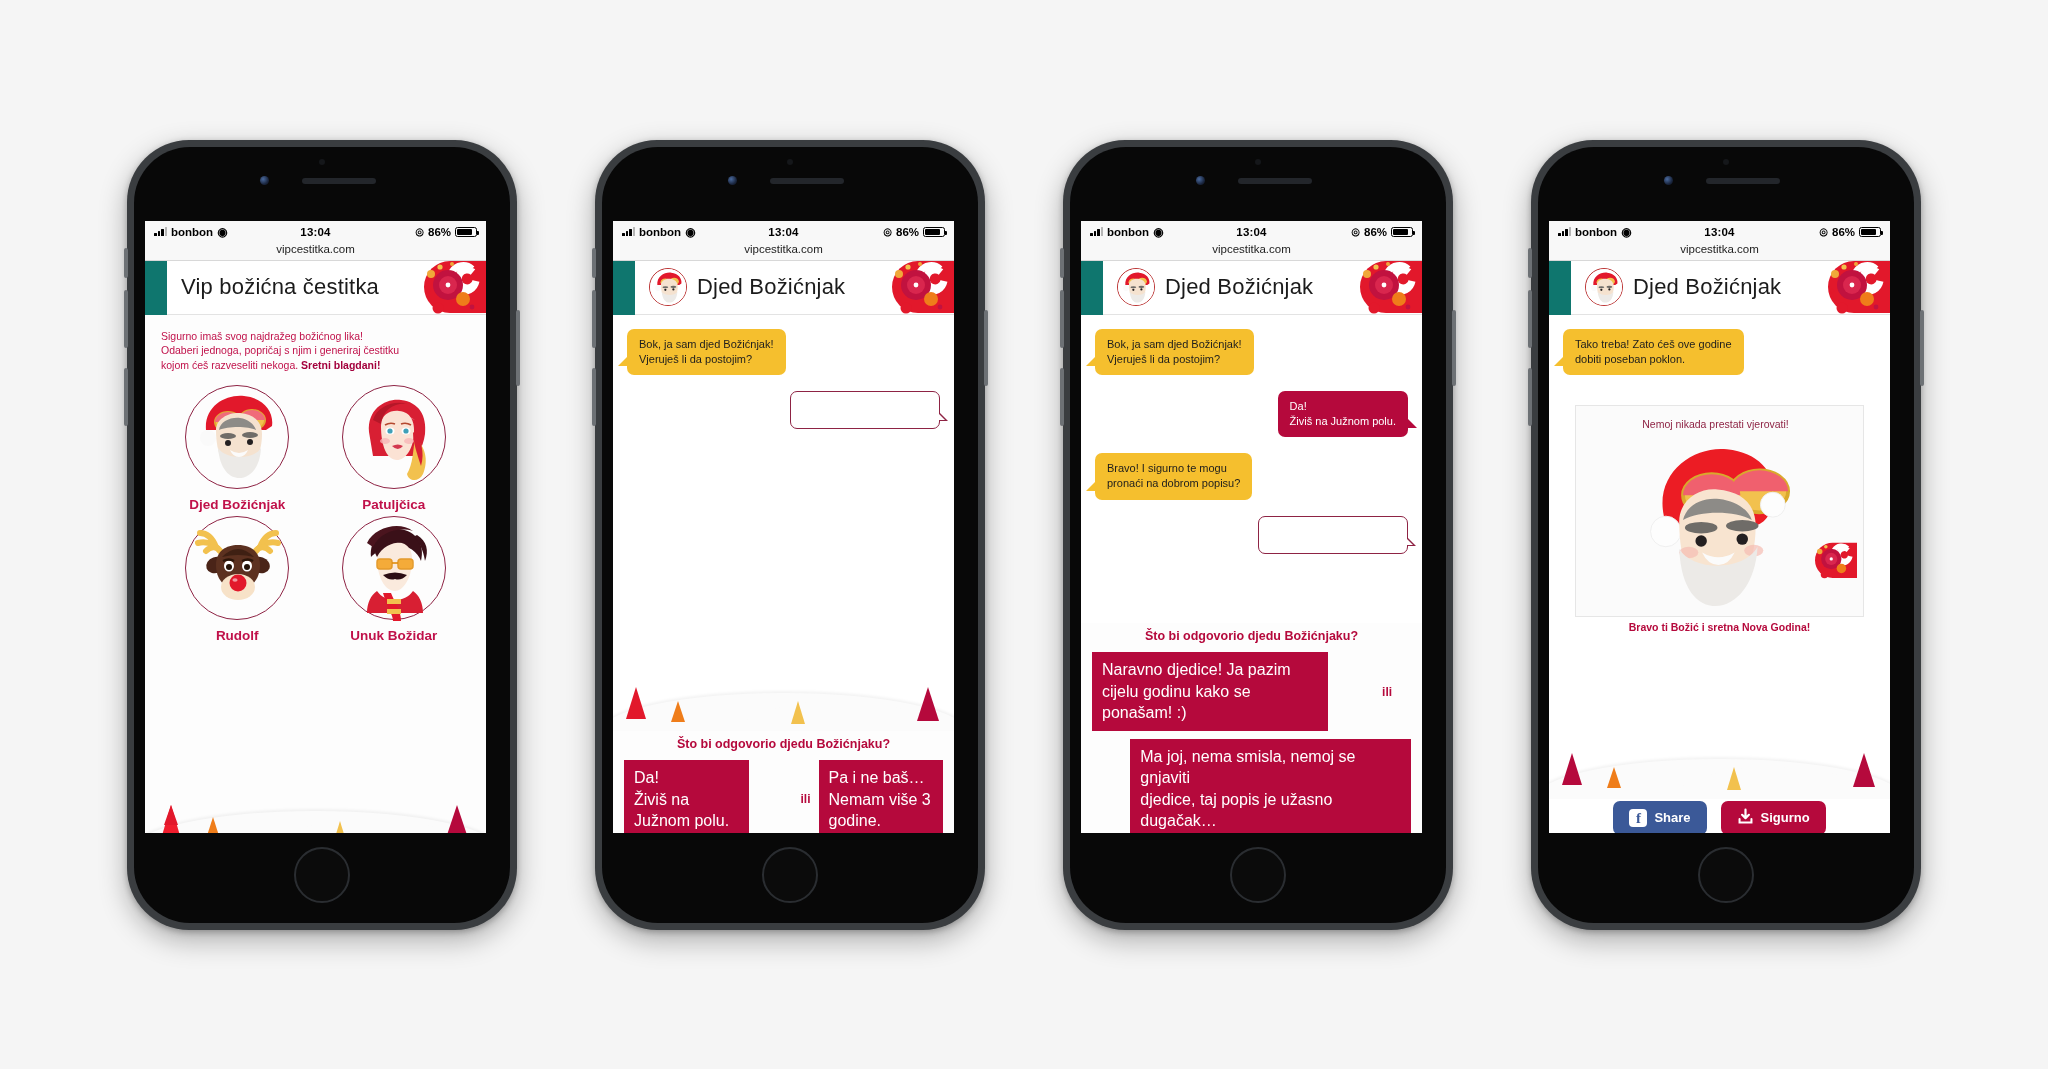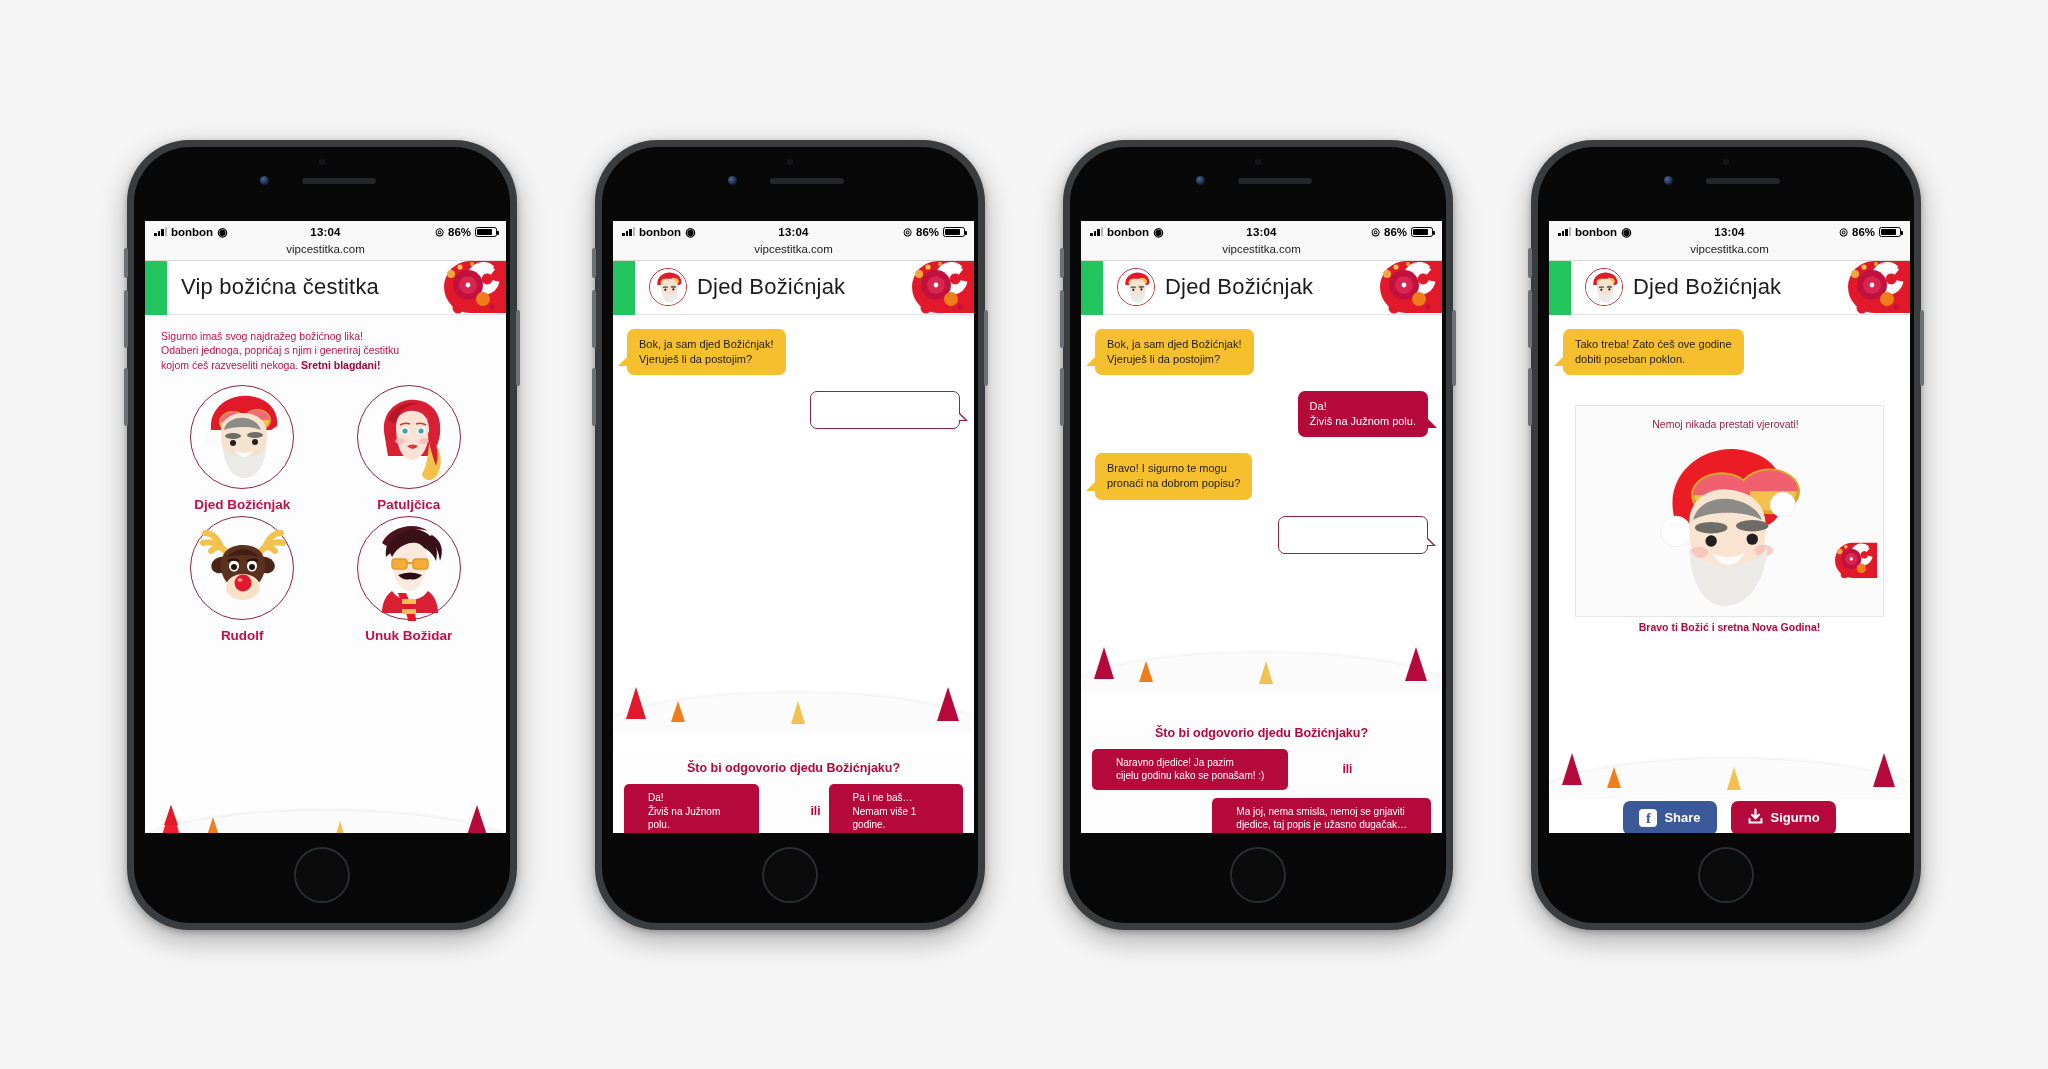--- a/index.html
+++ b/index.html
@@ -43,22 +43,22 @@
         background:#23262b; }
   .sensor{ position:absolute; top:12px; left:50%; margin-left:-3px; width:6px; height:6px; border-radius:50%; background:#15171a;}
 
   .home{
     position:absolute; bottom:20px; left:50%; margin-left:-28px;
     width:56px; height:56px; border-radius:50%;
     border:2px solid #2a2d31; background:#0b0b0b;
   }
 
   .screen{
-    position:absolute; top:74px; left:11px; right:4px; height:612px;
-    background:#22c55e; overflow:hidden;
+    position:absolute; top:74px; left:11px; right:24px; height:612px;
+    background:#0f766e; overflow:hidden;
   }
 
   
   .statusbar{
     height:22px; background:#f8f8f8;
     display:flex; align-items:center; padding:0 9px;
     font-size:11.5px; font-weight:bold; color:#000;
   }
   .sb-left{ display:flex; align-items:center; gap:4px; flex:1; }
   .sb-center{ flex:0 0 auto; letter-spacing:.2px;}
@@ -159,22 +159,22 @@
   .answers{
     position:absolute; left:0; right:0; bottom:0; background:#fdfdfd;
     padding:0 11px 12px 11px;
   }
   .answers-q{
     text-align:center; font-size:12.5px; font-weight:bold; color:#b5093c;
     padding:6px 0 9px 0;
   }
   .ans-row{ display:flex; align-items:center; gap:8px; }
   .ans{
-    background:#b5093c; color:#fff; border-radius:5px;
-    padding:7px 24px; font-size:10px; line-height:1.34; flex:1;
+    background:#b5093c; color:#fff; border-radius:0;
+    padding:7px 10px; font-size:16px; line-height:1.34; flex:1;
   }
   .ili{ color:#b5093c; font-weight:bold; font-size:12px; flex:0 0 auto;margin-left:44px; }
   .ans-stack .ans{ flex:none; }
   .ans-stack{ display:flex; flex-direction:column; gap:8px; }
   .ans-line{ display:flex; align-items:center; gap:10px; }
 
   
   .card-wrap{ padding:14px 26px 0 26px; }
   .card{
     background:#fbfbfb; border:1px solid #e6e6e6; padding:12px 10px 10px 2px;
@@ -503,21 +503,21 @@
             </span>
           </div>
 
           <div class="answers">
             <div class="answers-q">Što bi odgovorio djedu Božićnjaku?</div>
             <div class="ans-row">
               <div class="ans" style="white-space:pre-line">Da!
 Živiš na Južnom polu.</div>
               <div class="ili">ili</div>
               <div class="ans" style="white-space:pre-line">Pa i ne baš…
-Nemam više 1 godine.</div>
+Nemam više 3 godine.</div>
             </div>
           </div>
         </div>
       </div>
 
       <div class="home"></div>
     </div>
   </div>
 
   <div class="phone">

